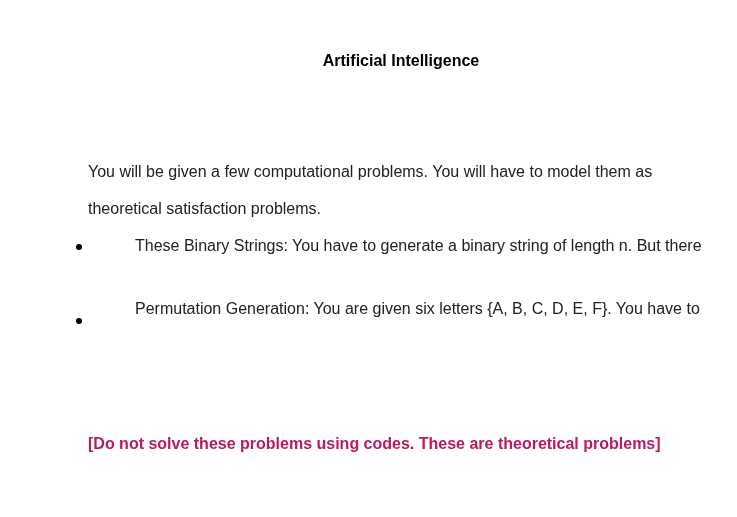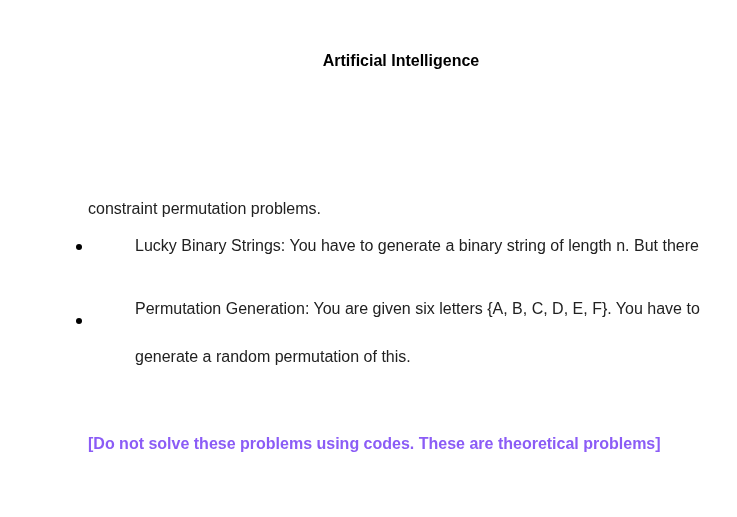--- a/index.html
+++ b/index.html
@@ -34,48 +34,48 @@
     font-weight: bold;
     text-align: center;
     color: #000000;
   }
   .indent {
     left: 95px;
     width: 579px;
   }
   .note {
     font-weight: bold;
-    color: #8b5cf6;
+    color: #be185d;
   }
   .bullet-dot {
     position: absolute;
     left: 76px;
     width: 6px;
     height: 6px;
     border-radius: 50%;
     background: #000000;
   }
 </style>
 </head>
 <body>
 
 <div class="page">
 
   <div class="line title" style="top:42px">Artificial Intelligence</div>
 
 
+  <div class="line" style="top:153px">You will be given a few computational problems. You will have to model them as</div>
 
-  <div class="line" style="top:190px">constraint permutation problems.</div>
+  <div class="line" style="top:190px">theoretical satisfaction problems.</div>
 
   <span class="bullet-dot" style="top:244px"></span>
 
-  <div class="line indent" style="top:227px">Lucky Binary Strings: You have to generate a binary string of length n. But there</div>
+  <div class="line indent" style="top:227px">These Binary Strings: You have to generate a binary string of length n. But there</div>
 
 
   <span class="bullet-dot" style="top:318px"></span>
 
   <div class="line indent" style="top:290px">Permutation Generation: You are given six letters {A, B, C, D, E, F}. You have to</div>
 
-  <div class="line indent" style="top:338px">generate a random permutation of this.</div>
 
   <div class="line note" style="top:425px">[Do not solve these problems using codes. These are theoretical problems]</div>
 
 </div>
 
 </body></html>

